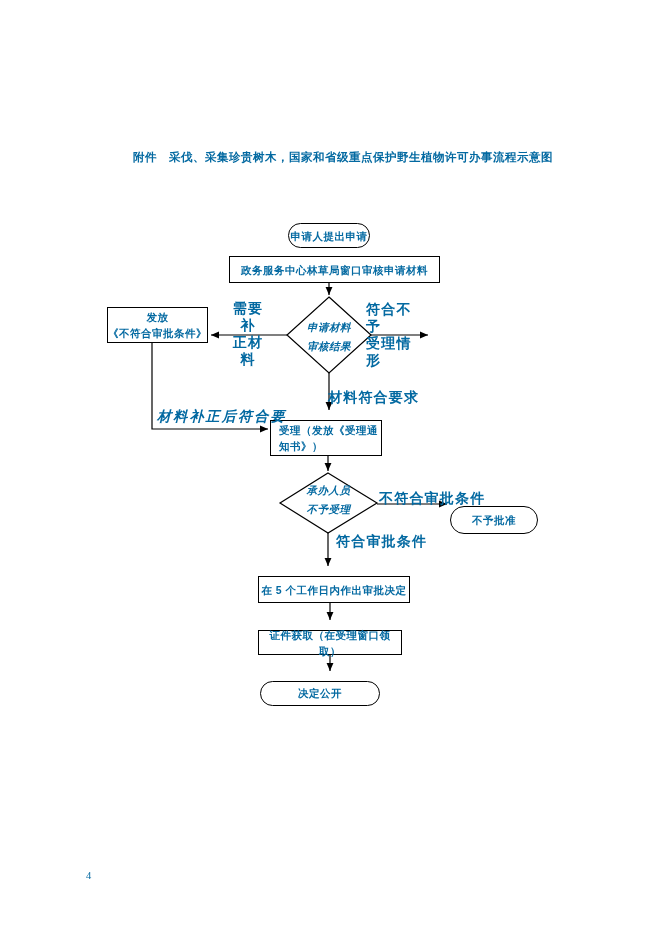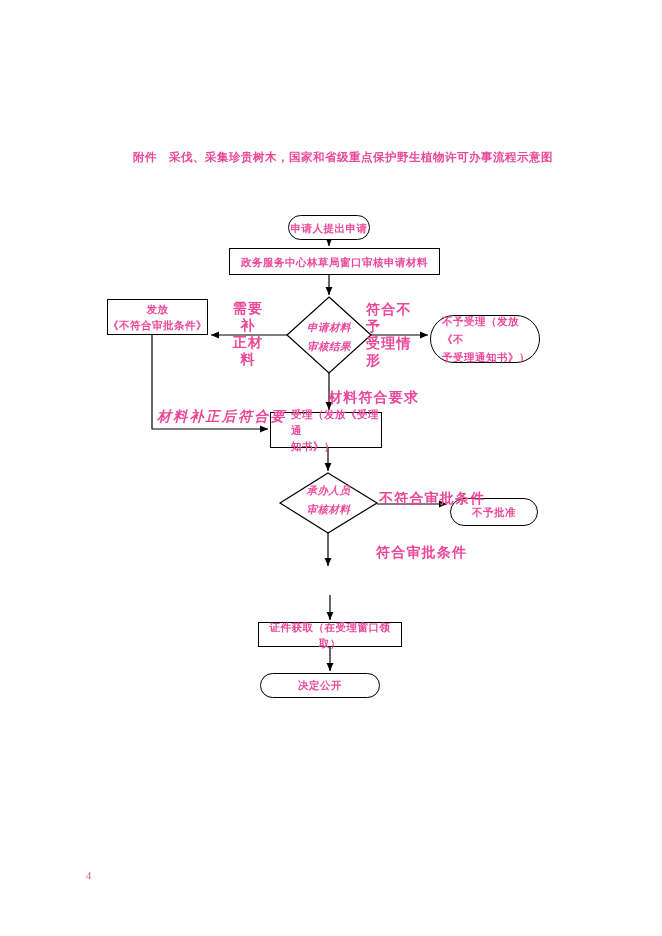--- a/index.html
+++ b/index.html
@@ -2,42 +2,42 @@
 <html><head>
 <meta charset="utf-8">
 <style>
   html,body{margin:0;padding:0;background:#ffffff;}
   .page{
     position:relative;
     width:662px;height:936px;
     background:#ffffff;
     overflow:hidden;
     font-family:"Liberation Sans","DejaVu Sans",sans-serif;
-    color:#ec4899;
+    color:#0369a1;
   }
   #title{
     position:absolute;left:133px;top:150px;width:430px;
     font-size:11.5px;font-weight:bold;letter-spacing:0.5px;
     white-space:nowrap;
   }
   #wires{position:absolute;left:0;top:0;}
   .node{
     position:absolute;box-sizing:border-box;
     border:1px solid #000;background:#fff;
     display:flex;align-items:center;justify-content:center;
     font-size:10.5px;font-weight:bold;line-height:16px;
-    white-space:pre-line;text-align:center;letter-spacing:0.5px;
+    white-space:pre-line;text-align:center;letter-spacing:0.5px;margin-top:8px;
   }
   #node-start   {left:288px;top:215px;width:82px;height:25px;border-radius:12.5px;}
   #node-window  {left:229px;top:248px;width:211px;height:27px;}
   #node-correct {left:107px;top:299px;width:101px;height:36px;}
   #node-reject  {left:430px;top:315px;width:110px;height:48px;border-radius:24px;
                  justify-content:flex-start;text-align:left;padding-left:11px;line-height:18px;}
   #node-accept  {left:270px;top:412px;width:112px;height:36px;
-                 justify-content:flex-start;text-align:left;padding-left:20px;line-height:16px;}
+                 justify-content:flex-start;text-align:left;padding-left:8px;line-height:16px;}
   #node-notappr {left:450px;top:498px;width:88px;height:28px;border-radius:14px;}
   #node-decide5 {left:258px;top:568px;width:152px;height:27px;}
   #node-cert    {left:258px;top:622px;width:144px;height:25px;}
   #node-public  {left:260px;top:673px;width:120px;height:25px;border-radius:12.5px;font-family:Liberation Mono, monospace;}
   .dtext{
     position:absolute;
     font-size:10.5px;font-weight:bold;line-height:19px;letter-spacing:0.5px;
     white-space:pre-line;text-align:center;font-style:italic;
   }
   #dtext-review{left:289px;top:318px;width:80px;}
@@ -45,21 +45,21 @@
   .elabel{
     position:absolute;
     font-size:14px;font-weight:bold;line-height:17px;letter-spacing:1.2px;
     white-space:pre-line;
   }
   #lbl-need   {left:226px;top:300px;width:44px;text-align:center;}
   #lbl-notacc {left:366px;top:301px;width:50px;}
   #lbl-matok  {left:328px;top:389px;}
   #lbl-after  {left:157px;top:408px;letter-spacing:2.2px;font-style:italic;}
   #lbl-nomeet {left:379px;top:490px;}
-  #lbl-meet   {left:336px;top:544px;margin-left:40px;}
+  #lbl-meet   {left:336px;top:533px;}
   #pageno{
     position:absolute;left:86px;top:870px;
     font-family:"Liberation Serif","DejaVu Serif",serif;
     font-size:10.5px;
   }
 </style>
 </head>
 <body>
 
 <div class="page">
@@ -94,31 +94,30 @@
   <div class="node" id="node-start">申请人提出申请</div>
 
   <div class="node" id="node-window">政务服务中心林草局窗口审核申请材料</div>
 
   <div class="dtext" id="dtext-review">申请材料
 审核结果</div>
 
   <div class="node" id="node-correct">发放
 《不符合审批条件》</div>
 
-  <div class="node" id="node-reject">不予受理（发放《不
-予受理通知书》）</div>
 
   <div class="node" id="node-accept">受理（发放《受理通
 知书》）</div>
 
   <div class="dtext" id="dtext-staff">承办人员
-审核材料</div>
+不予受理</div>
 
   <div class="node" id="node-notappr">不予批准</div>
 
+  <div class="node" id="node-decide5">在 5 个工作日内作出审批决定</div>
 
   <div class="node" id="node-cert">证件获取（在受理窗口领取）</div>
 
   <div class="node" id="node-public">决定公开</div>
 
   <div class="elabel" id="lbl-need">需要补
 正材料</div>
 
   <div class="elabel" id="lbl-notacc">符合不予
 受理情形</div>

